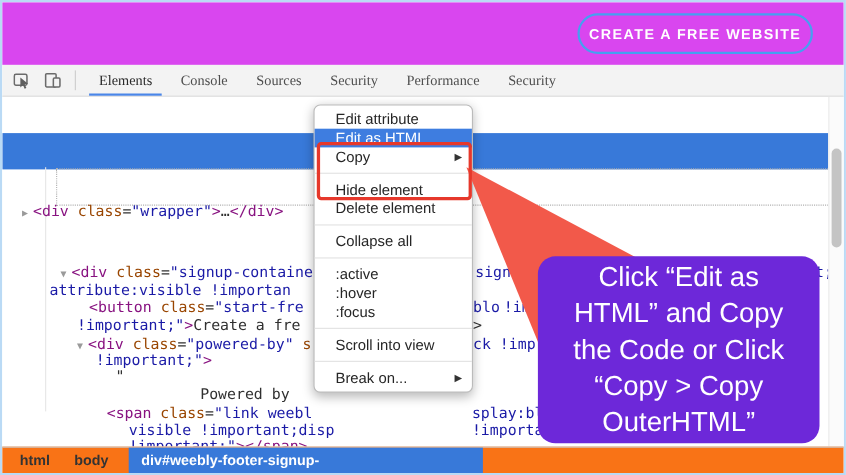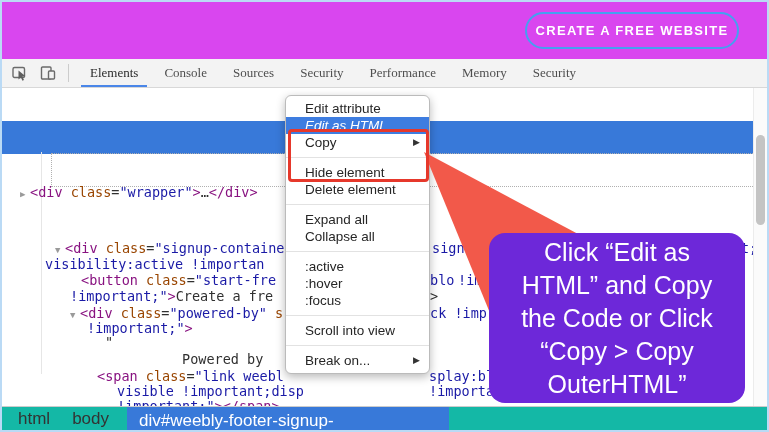--- a/index.html
+++ b/index.html
@@ -29,29 +29,29 @@
   .fr { position:absolute; top:0; }
   .arr { font-size:9px; color:#9a9a9a; }
   .cl.sel .arr, .cl.sel .w { color:#fff; }
   .tag { color:#881280; } .attr { color:#994500; } .val { color:#1a1aa6; } .plain { color:#303030; }
   .w { color:#fff; }
   .eq { color:rgba(255,255,255,.8); font-style:italic; }
   .scroll-track { position:absolute; left:751px; top:0; width:14px; height:318px; background:#fbfbfb; border-left:1px solid #ececec; }
   .scroll-thumb { position:absolute; left:754px; top:47px; width:9px; height:90px; border-radius:5px; background:#c4c4c4; }
 
   
-  .crumbs { position:absolute; left:0; top:404px; width:100%; height:24px; background:#14b8a6; border-top:1px solid #ccc; display:flex; align-items:center; font-size:17px; color:#333; }
+  .crumbs { position:absolute; left:0; top:404px; width:100%; height:24px; background:#f97316; border-top:1px solid #ccc; display:flex; align-items:center; font-size:13px; color:#333;font-weight:bold; }
   .crumb { margin-left:10px; padding:0 6px; cursor:default; }
   .crumb.active { margin-left:12px; padding:4px 12px; background:#3879d9; color:#fff; width:322px; height:24px; overflow:hidden; white-space:nowrap; }
 
   
   .menu { position:absolute; left:283px; top:93px; width:145px; background:#fff; border:1px solid #bbb; border-radius:6px;
     box-shadow:0 3px 10px rgba(0,0,0,.28); padding:4px 0; z-index:20; }
   .mi { height:17px; line-height:17px; font-size:13.5px; color:#262626; padding:0 9px 0 19px; display:flex; justify-content:space-between; align-items:center; cursor:default; white-space:nowrap; }
-  .mi.hl { background:#3e7de0; color:#fff;font-style:italic; }
+  .mi.hl { background:#3e7de0; color:#fff; }
   .sub { font-size:9px; color:#333; }
   .msep { height:1px; background:#e2e2e2; margin:6px 0; }
 
   
   .red-box { position:absolute; left:286px; top:127px; width:141px; height:53px; border:3px solid #e6382b; border-radius:4px; z-index:26; }
   .arrow-svg { position:absolute; left:0; top:0; width:769px; height:432px; z-index:25; pointer-events:none; }
   .bubble { position:absolute; left:487px; top:231px; width:256px; height:170px; background:#6d28d9; border-radius:16px; z-index:30;
     display:flex; align-items:center; justify-content:center; }
   .bubble-text { color:#fff; font-size:25px; line-height:33px; text-align:center; white-space:pre-line; }
 </style>
@@ -73,35 +73,34 @@
       <rect x="1.5" y="2" width="9.5" height="12" rx="1" fill="none" stroke="#6b6b6b" stroke-width="1.4"></rect>
       <rect x="8.5" y="6" width="6" height="8" rx="1" fill="#f3f3f3" stroke="#6b6b6b" stroke-width="1.4"></rect>
     </svg>
     <div class="dt-sep"></div>
     <div class="tabs">
         <div class="tab active">Elements</div>
         <div class="tab">Console</div>
         <div class="tab">Sources</div>
         <div class="tab">Security</div>
         <div class="tab">Performance</div>
-        <div class="tab">Memory</div>
         <div class="tab">Security</div>
       </div>
   </div>
 
   <div class="code-panel">
     <div class="sel-block"></div>
     <div class="guide"></div>
     <div class="dotted-box"></div>
     <div style="position:absolute;left:0;top:-86px;width:100%;height:432px;">
         <div class="cl" style="top: 182px;"><span class="fr" style="left: 18px;"><span class="arr">▶</span></span><span class="fr" style="left: 28px;"><span class="tag">&lt;div </span><span class="attr">class</span><span class="plain">=</span><span class="val">"wrapper"</span><span class="tag">&gt;</span><span class="plain">…</span><span class="tag">&lt;/div&gt;</span></span></div>
         <div class="cl sel" style="top: 206px;"><span class="fr" style="left: 3px;"><span class="w">…</span></span><span class="fr" style="left: 30px;"><span class="arr">▼</span></span><span class="fr" style="left: 40px;"><span class="w">&lt;div id="weebly-footer-signup</span></span><span class="fr" style="left: 430px;"><span class="w">="light" style="display:block</span></span></div>
         <div class="cl sel" style="top: 222px;"><span class="fr" style="left: 40px;"><span class="w">!important; visibility:visible</span></span><span class="fr" style="left: 430px;"><span class="w">t: 62px !important;"&gt; </span><span class="eq">== $0</span></span></div>
         <div class="cl" style="top: 238px;"><span class="fr" style="left: 53px;"><span class="arr">▼</span></span><span class="fr" style="left: 63px;"><span class="tag">&lt;div </span><span class="attr">class</span><span class="plain">=</span><span class="val">"signup-containe</span></span><span class="fr" style="left: 430px;"><span class="val">signup" </span><span class="attr">style</span><span class="plain">=</span><span class="val">"display:block !important;</span></span></div>
-        <div class="cl" style="top: 254px;"><span class="fr" style="left: 43px;"><span class="val">visibility:active !importan</span></span></div>
+        <div class="cl" style="top: 254px;"><span class="fr" style="left: 43px;"><span class="val">attribute:visible !importan</span></span></div>
         <div class="cl" style="top: 270px;"><span class="fr" style="left: 79px;"><span class="tag">&lt;button </span><span class="attr">class</span><span class="plain">=</span><span class="val">"start-fre</span></span><span class="fr" style="left: 428px;"><span class="val">blo</span></span><span class="fr" style="left: 456px;"><span class="val">!important; visibility:visible</span></span></div>
         <div class="cl" style="top: 286px;"><span class="fr" style="left: 68px;"><span class="val">!important;"</span><span class="tag">&gt;</span><span class="plain">Create a fre</span></span><span class="fr" style="left: 428px;"><span class="plain">&gt;</span></span></div>
         <div class="cl" style="top: 303px;"><span class="fr" style="left: 68px;"><span class="arr">▼</span></span><span class="fr" style="left: 78px;"><span class="tag">&lt;div </span><span class="attr">class</span><span class="plain">=</span><span class="val">"powered-by"</span><span class="plain"> </span><span class="attr">s</span></span><span class="fr" style="left: 428px;"><span class="val">ck !imp</span></span></div>
         <div class="cl" style="top: 318px;"><span class="fr" style="left: 85px;"><span class="val">!important;"</span><span class="tag">&gt;</span></span></div>
         <div class="cl" style="top: 332px;"><span class="fr" style="left: 103px;"><span class="plain">"</span></span></div>
         <div class="cl" style="top: 349px;"><span class="fr" style="left: 180px;"><span class="plain">Powered by</span></span></div>
         <div class="cl" style="top: 366px;"><span class="fr" style="left: 95px;"><span class="tag">&lt;span </span><span class="attr">class</span><span class="plain">=</span><span class="val">"link weebl</span></span><span class="fr" style="left: 427px;"><span class="val">splay:bl</span></span></div>
         <div class="cl" style="top: 381px;"><span class="fr" style="left: 115px;"><span class="val">visible !important;disp</span></span><span class="fr" style="left: 427px;"><span class="val">!importa</span></span></div>
         <div class="cl" style="top: 396px;"><span class="fr" style="left: 115px;"><span class="val">!important;"</span><span class="tag">&gt;&lt;/span&gt;</span></span></div>
       </div>
@@ -128,23 +127,20 @@
       </div>
       <div class="msep"></div>
       <div class="mi">
         <span>Hide element</span>
       </div>
       <div class="mi">
         <span>Delete element</span>
       </div>
       <div class="msep"></div>
       <div class="mi">
-        <span>Expand all</span>
-      </div>
-      <div class="mi">
         <span>Collapse all</span>
       </div>
       <div class="msep"></div>
       <div class="mi">
         <span>:active</span>
       </div>
       <div class="mi">
         <span>:hover</span>
       </div>
       <div class="mi">

